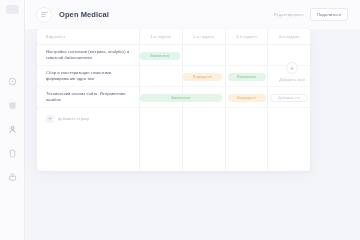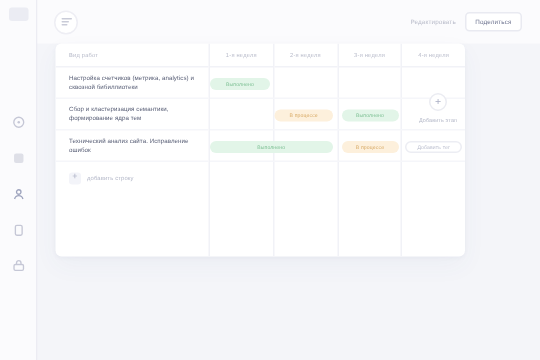--- a/index.html
+++ b/index.html
@@ -253,20 +253,21 @@
   </div>
 
   <div class="hdr">
     <div class="hdr-avatar">
       <div class="bars">
           <i></i>
           <i></i>
           <i></i>
         </div>
     </div>
+    <div class="hdr-title">Open Medical</div>
     <div class="hdr-right">
       <div class="hdr-link">Редактировать</div>
       <div class="hdr-btn">Поделиться</div>
     </div>
   </div>
 
   <div class="card">
     <div class="grid">
 
       <div class="col-tasks">

